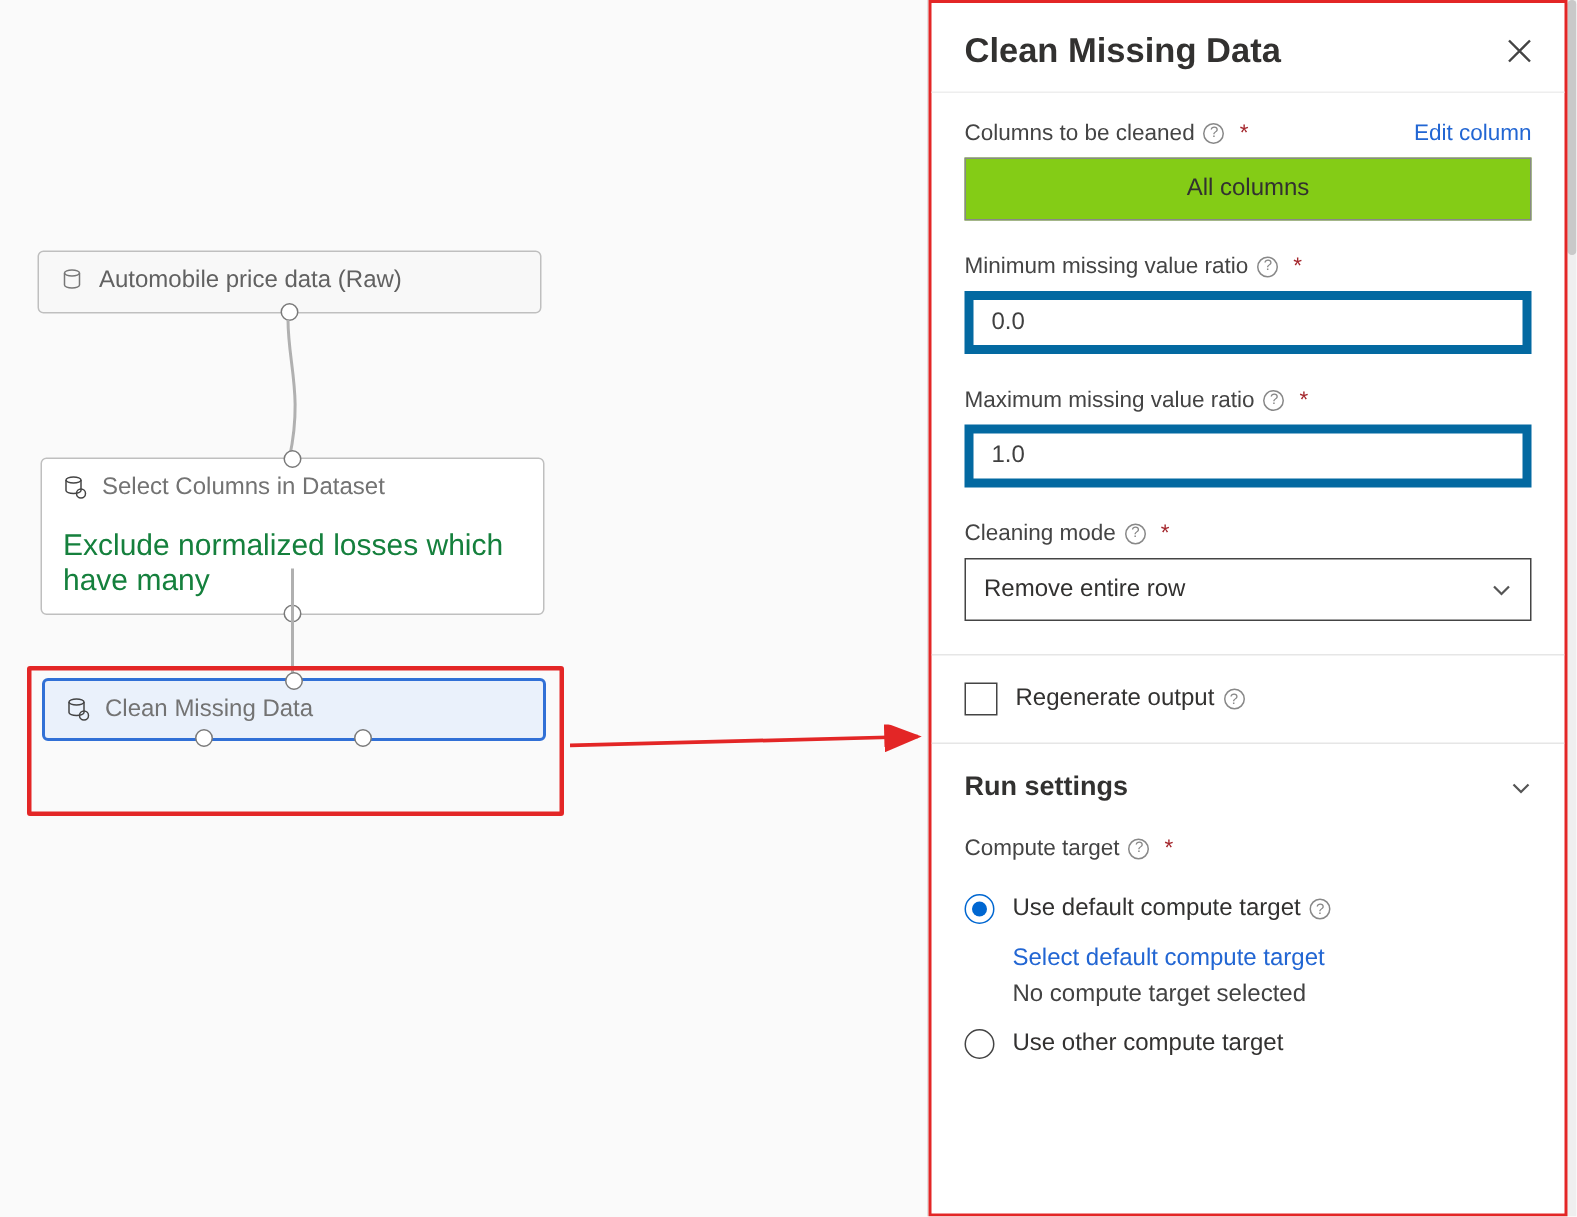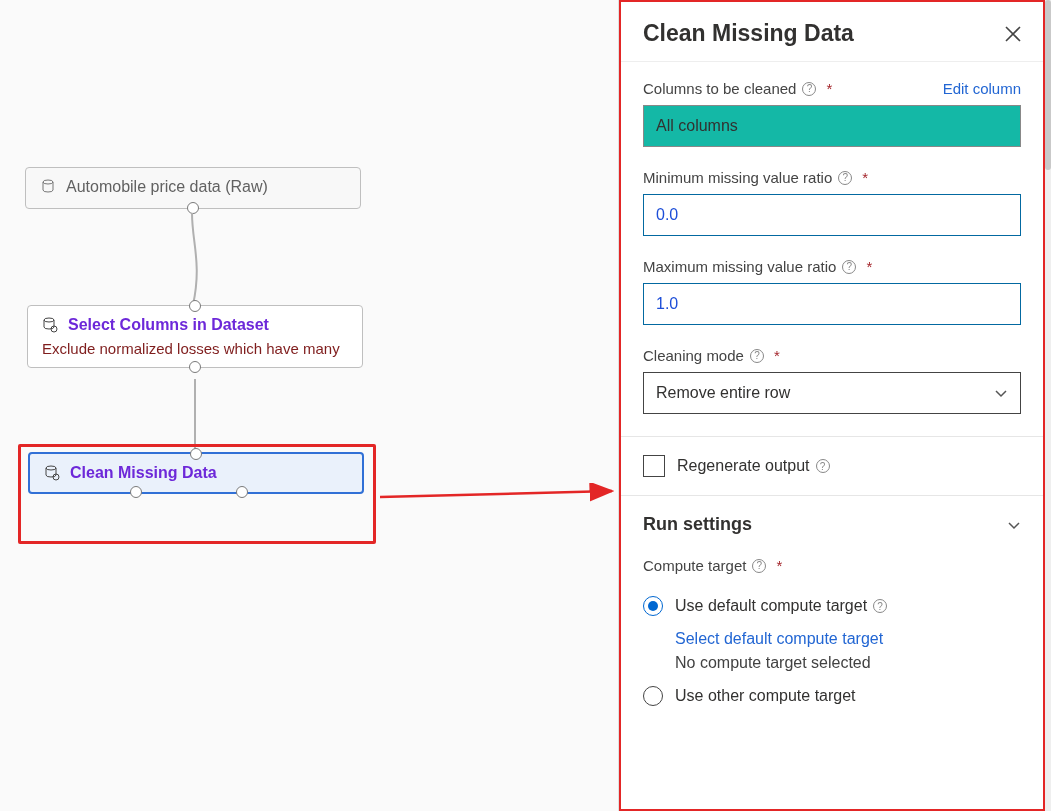--- a/index.html
+++ b/index.html
@@ -8,23 +8,23 @@
   .canvas-area { position:relative; width:618px; height:811px; background:#fafafa;padding-left:32px; }
   .panel-area { position:relative; width:433px; height:811px; border-left:1px solid #e0e0e0; background:#fff; }
   .panel-inner { position:absolute; top:0; left:0; right:6px; bottom:0; border:2px solid #e32626; display:flex; flex-direction:column; }
   .scrollbar-stub { position:absolute; right:0; top:0; width:6px; height:100%; background:#efefef; }
   .scrollbar-stub::after{ content:""; position:absolute; left:0; top:0; width:6px; height:170px; background:#c9c9c9; border-radius:3px; }
 
   
   .node { position:absolute; width:336px; border:1px solid #bfbfbf; border-radius:4px; background:#f8f8f8; }
   .node-inner { padding:10px 14px; }
   .node-title-row { display:flex; align-items:center; gap:10px; }
-  .node-title { font-weight:700; font-size:16px; color:#6d28d9; }
+  .node-title { font-weight:400; font-size:16px; color:#737373; }
   .node-title.grey { font-weight:400; color:#616161; }
-  .node-desc { margin-top:6px; font-size:15px; color:#7f1d1d; font-weight:400; }
+  .node-desc { margin-top:19px; font-size:20px; color:#15803d; font-weight:400; }
   .node.selected { background:#eaf1fb; border:2px solid #3170d6; }
 
   
   .hl-wrap { position:absolute; border:3px solid #e32626; border-radius:2px; pointer-events:none; }
 
   
   .port { position:absolute; width:12px; height:12px; border-radius:50%; background:#fff; border:1px solid #7a7a7a; }
   .port.bottom { bottom:-6px; left:50%; transform:translateX(-50%); }
   .port.top { top:-6px; left:50%; transform:translateX(-50%); }
 
@@ -41,22 +41,22 @@
   .panel-header { display:flex; align-items:center; justify-content:space-between; padding:18px 22px 14px 22px; border-bottom:1px solid #eee; }
   .panel-title { font-size:23px; font-weight:600; }
   .close-x { cursor:pointer; }
   .panel-body { padding:18px 22px; overflow:hidden; }
   .field { margin-bottom:22px; }
   .field-label-row { display:flex; justify-content:space-between; align-items:center; margin-bottom:8px; }
   .field-label { font-size:15px; color:#444; display:flex; align-items:center; gap:6px; }
   .req { color:#a4262c; margin-left:4px; }
   .help-icon { width:14px; height:14px; border:1px solid #888; border-radius:50%; display:inline-flex; align-items:center; justify-content:center; font-size:10px; color:#888; cursor:default; }
   .edit-link { color:#2266d3; font-size:15px; cursor:pointer; }
-  .textbox { width:100%; height:42px; border:1px solid #0369a1; background:#fff; padding:0 12px; font-size:16px; color:#1d4ed8; font-family:inherit; }
-  .textbox.readonly { background:#14b8a6; border:1px solid #888; color:#323130; }
+  .textbox { width:100%; height:42px; border:6px solid #0369a1; background:#fff; padding:0 12px; font-size:16px; color:#404040; font-family:inherit; }
+  .textbox.readonly { background:#84cc16; border:1px solid #888; color:#323130;text-align:center; }
   .select { width:100%; height:42px; border:1px solid #444; background:#fff; padding:0 12px; font-size:16px; display:flex; align-items:center; justify-content:space-between; cursor:pointer; }
 
   .divider { height:1px; background:#e6e6e6; margin:0 -22px 18px -22px; }
 
   .check-row { display:flex; align-items:center; gap:12px; margin-bottom:18px; }
   .checkbox { width:22px; height:22px; border:1px solid #444; background:#fff; cursor:pointer; }
   .check-label { font-size:16px; display:flex; align-items:center; gap:6px; }
 
   .section-head { display:flex; justify-content:space-between; align-items:center; margin-bottom:22px; margin-top:4px; cursor:pointer; }
   .section-title { font-size:18px; font-weight:600; }

